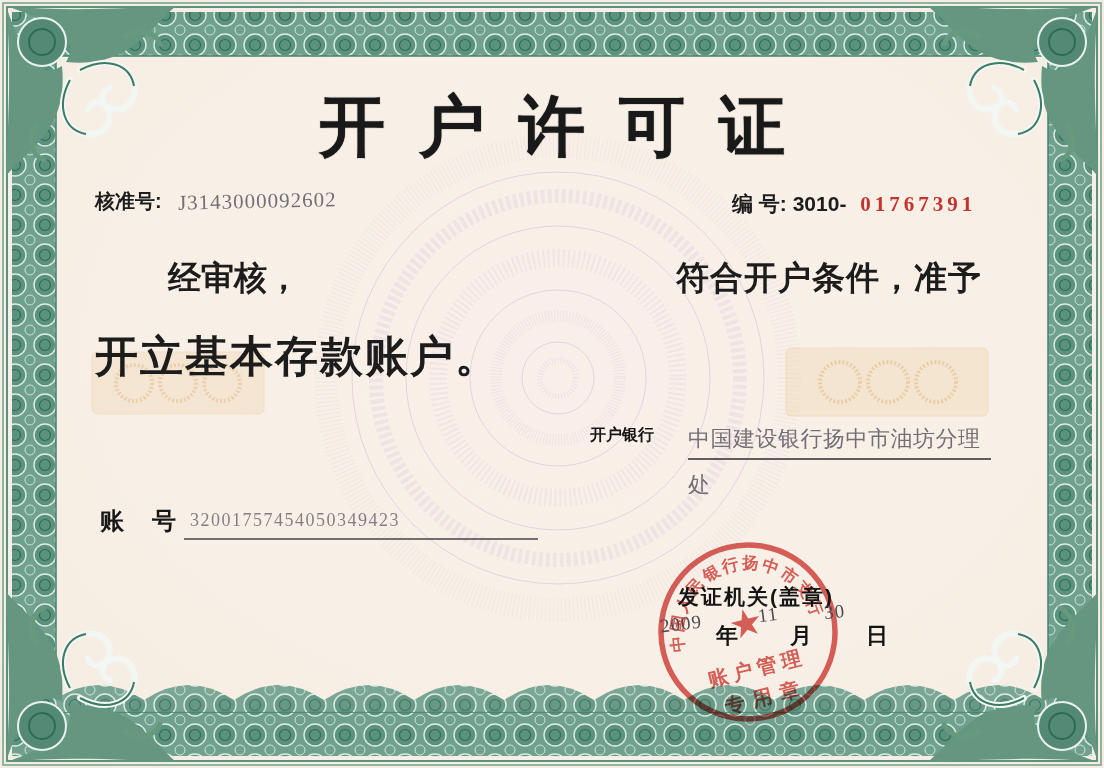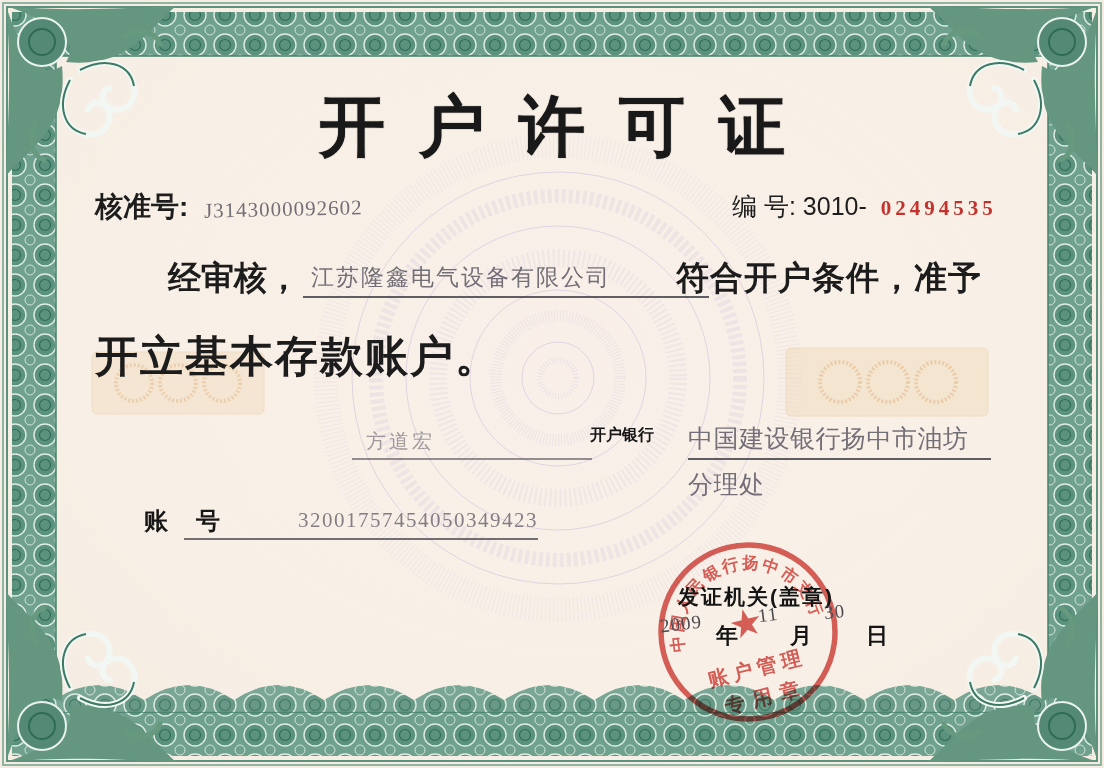--- a/index.html
+++ b/index.html
@@ -15,39 +15,39 @@
   .title{
     position:absolute;top:82px;left:0;width:100%;text-align:center;
     font-size:66px;font-weight:900;letter-spacing:34px;text-indent:34px;
     color:#191919;font-family:"Liberation Serif", serif;
     text-shadow:0 0 1px #1a1a1a;
     z-index:5;
   }
   .typed{color:#57535f;opacity:.82;letter-spacing:1px;}
   .uline{border-bottom:2px solid #3f3e46;}
   .approval-row{left:95px;top:188px;font-size:21px;z-index:5;}
-  .approval-row .lbl{font-weight:700;color:#1d1d1d;font-size:28px;}
+  .approval-row .lbl{font-weight:700;color:#1d1d1d;font-size:20px;}
   .approval-row .val{font-size:21px;margin-left:10px;display:inline-block;transform:rotate(-1.2deg);}
   .serial-row{left:732px;top:190px;font-size:21px;z-index:5;}
-  .serial-row .lbl{color:#1d1d1d;font-size:25px;font-weight:400;}
+  .serial-row .lbl{color:#1d1d1d;font-size:21px;font-weight:700;}
   .serial-row .val{color:#c3322c;font-weight:700;letter-spacing:4px;margin-left:8px;font-size:21px;}
   .body1-prefix{left:168px;top:256px;font-size:33px;font-weight:700;color:#1c1c1c;z-index:5;}
   .company-line{left:303px;top:252px;width:398px;height:44px;line-height:52px;
     font-size:23px;padding-left:8px;letter-spacing:2px;z-index:5;}
   .body1-suffix{left:676px;top:256px;font-size:33px;font-weight:700;color:#1c1c1c;letter-spacing:1px;z-index:5;}
   .body2{left:95px;top:328px;font-size:43px;font-weight:700;color:#1c1c1c;letter-spacing:2px;z-index:5;}
   .rep-label{left:95px;top:425px;font-size:24px;font-weight:700;color:#161616;z-index:5;}
   .rep-line{left:352px;top:416px;width:226px;height:42px;line-height:50px;
     font-size:20px;padding-left:14px;letter-spacing:3px;opacity:.55;z-index:5;}
   .bank-label{left:590px;top:425px;font-size:16px;font-weight:700;color:#161616;z-index:5;}
   .bank-line{left:688px;top:416px;width:303px;height:42px;line-height:46px;
-    font-size:25px;letter-spacing:.5px;z-index:5;}
-  .acct-label{left:100px;top:505px;font-size:24px;font-weight:700;color:#161616;letter-spacing:2px;z-index:5;margin-left:44px;}
+    font-size:22px;letter-spacing:.5px;z-index:5;}
+  .acct-label{left:100px;top:505px;font-size:24px;font-weight:700;color:#161616;letter-spacing:2px;z-index:5;}
   .acct-line{left:184px;top:496px;width:348px;height:42px;line-height:48px;
-    font-size:21px;padding-left:6px;letter-spacing:1.5px;opacity:.72;z-index:5;text-align:right;}
+    font-size:18px;padding-left:6px;letter-spacing:1.5px;opacity:.72;z-index:5;}
   .issuer{left:678px;top:583px;font-size:21px;font-weight:700;color:#151515;letter-spacing:2px;z-index:6;}
   .d-num{color:#4c4a50;font-size:19px;letter-spacing:1px;z-index:6;}
   .d-unit{color:#141414;font-size:22px;font-weight:700;z-index:6;}
   .dy{left:660px;top:613px;transform:rotate(-7deg);}
   .dyu{left:716px;top:621px;}
   .dm{left:758px;top:604px;transform:rotate(-7deg);}
   .dmu{left:790px;top:621px;}
   .dd{left:824px;top:601px;transform:rotate(-6deg);}
   .ddu{left:866px;top:621px;}
   .stamp{left:648px;top:528px;opacity:.82;z-index:4;mix-blend-mode:multiply;}
@@ -135,29 +135,27 @@
 
   <div class="title">开户许可证</div>
 
   <div class="abs approval-row hei">
     <span class="lbl">核准号:</span>
     <span class="val typed" style="font-family:'Liberation Serif',serif;">J3143000092602</span>
   </div>
 
   <div class="abs serial-row hei">
     <span class="lbl">编 号: 3010-</span>
-    <span class="val" style="font-family:'Liberation Serif',serif;">02494535</span>
+    <span class="val" style="font-family:'Liberation Serif',serif;">01767391</span>
   </div>
 
   <div class="abs body1-prefix hei">经审核，</div>
-  <div class="abs company-line uline typed">江苏隆鑫电气设备有限公司</div>
   <div class="abs body1-suffix hei">符合开户条件，准予</div>
   <div class="abs body2 hei">开立基本存款账户。</div>
 
-  <div class="abs rep-line uline typed">方道宏</div>
 
   <div class="abs bank-label hei">开户银行</div>
   <div class="abs bank-line uline typed">中国建设银行扬中市油坊分理处</div>
 
   <div class="abs acct-label hei">账　号</div>
   <div class="abs acct-line uline typed">32001757454050349423</div>
 
   <div class="abs issuer hei">发证机关(盖章)</div>
 
   <span class="abs d-num dy">2009</span>

